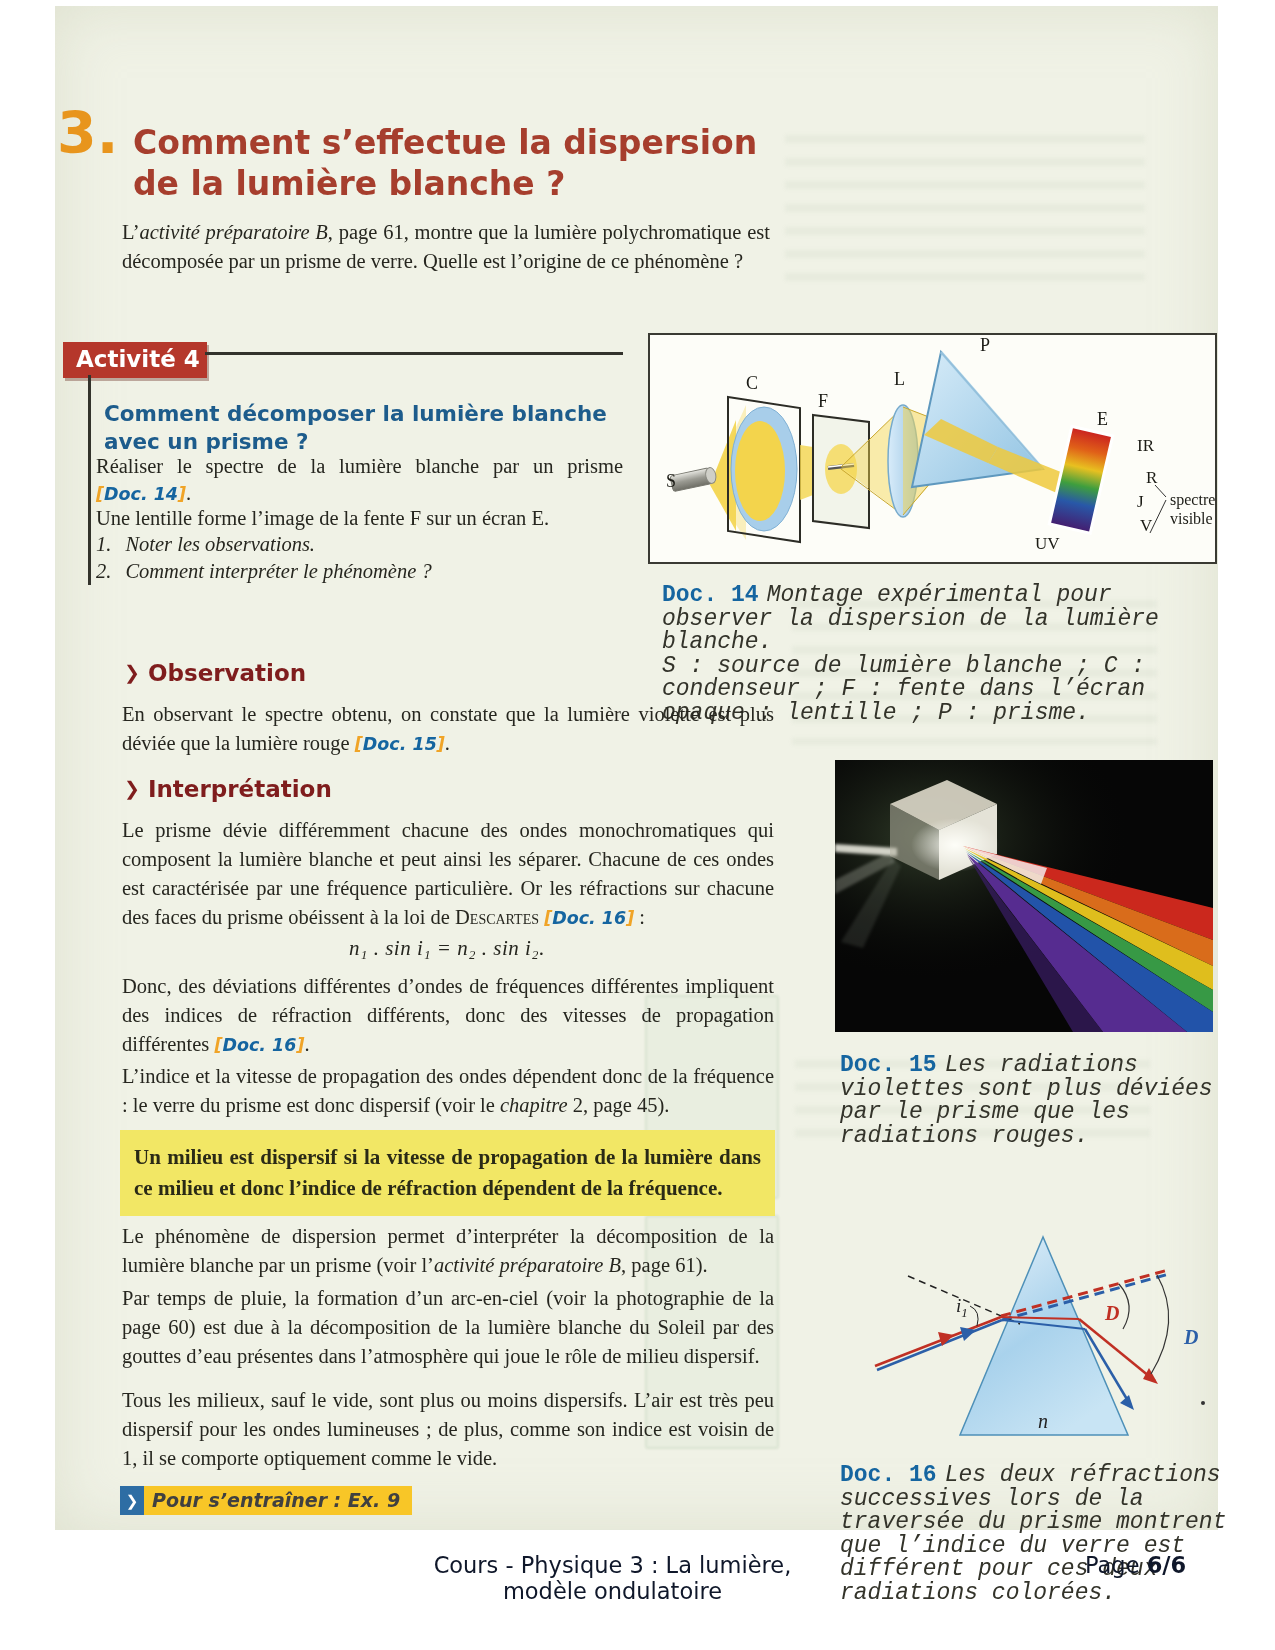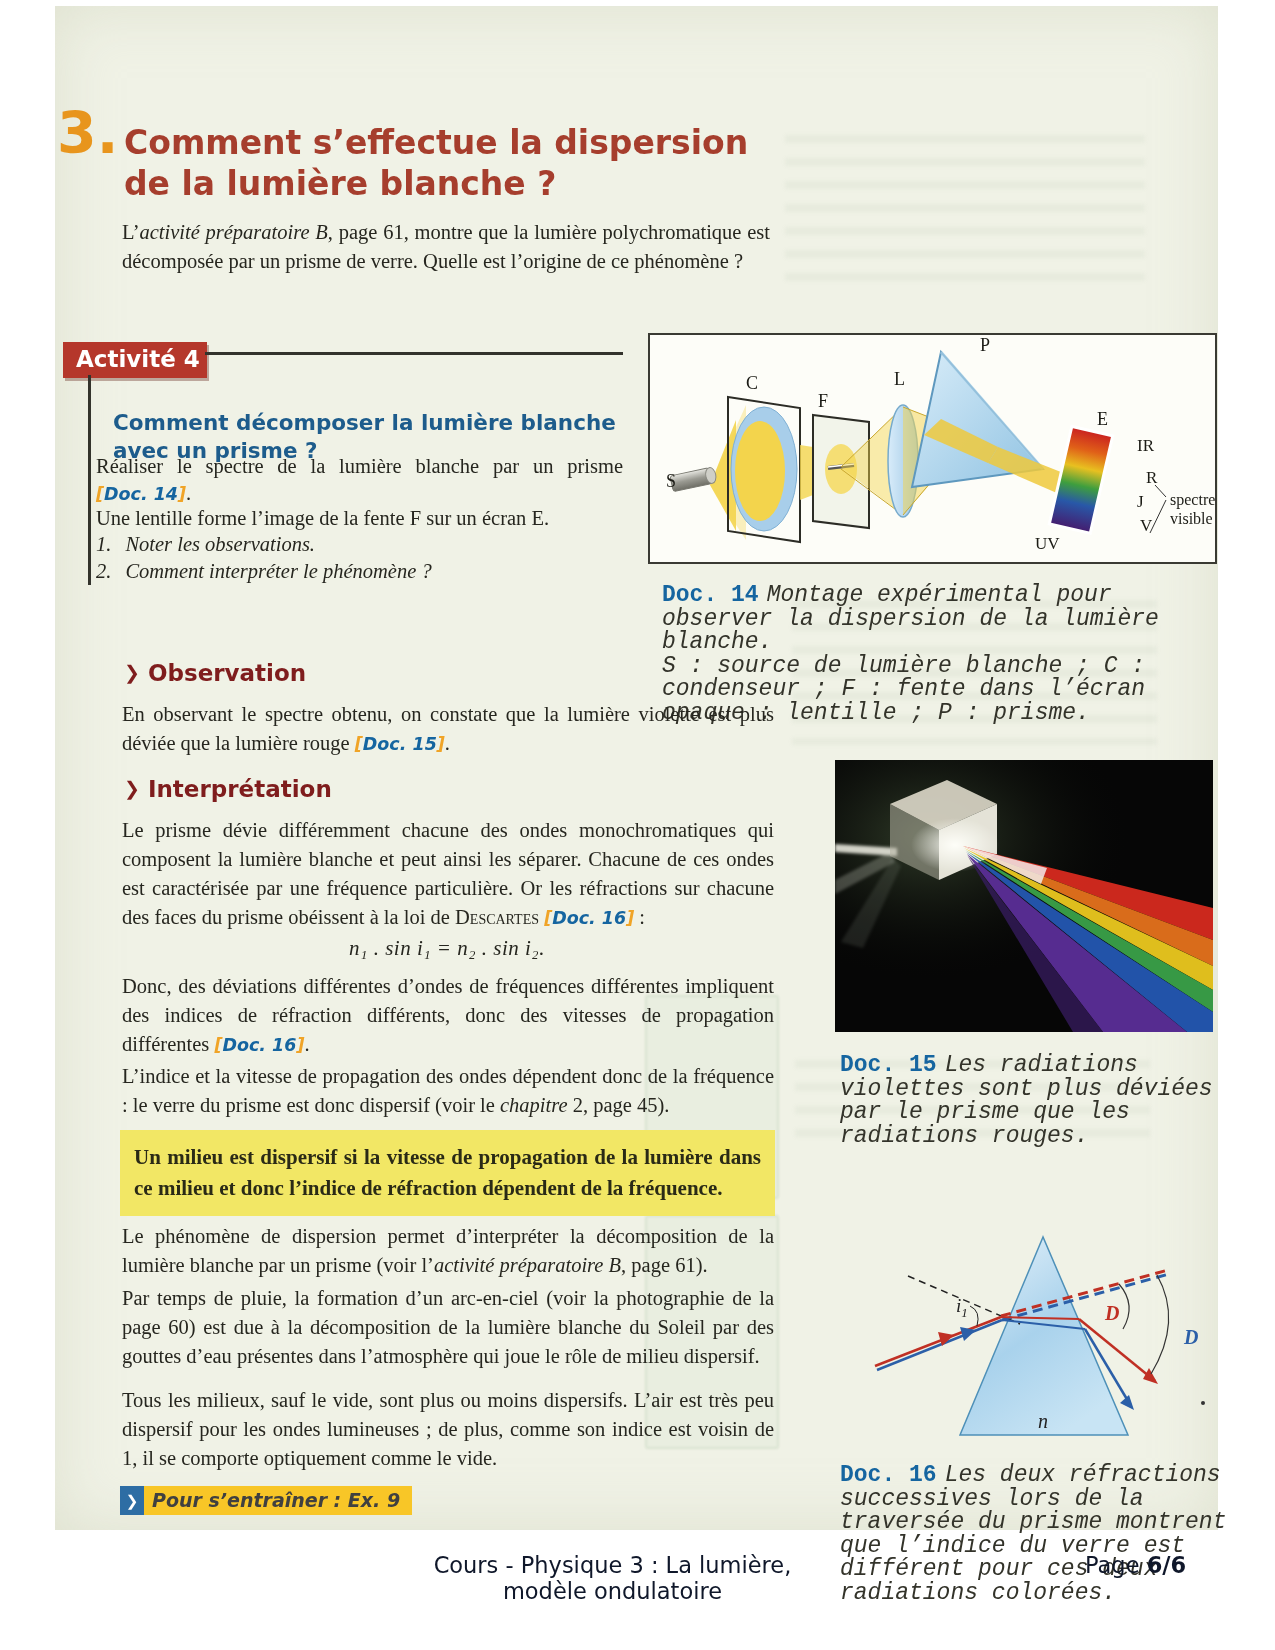--- a/index.html
+++ b/index.html
@@ -7,35 +7,35 @@
           font-family:"Liberation Serif", serif;color:#26261f;}
   .page{position:absolute;left:55px;top:6px;width:1163px;height:1524px;background:#f0f2e6;
         box-shadow:inset 0 0 60px rgba(205,210,185,.5);}
   .bleed{position:absolute;filter:blur(2px);opacity:.6;
          background:repeating-linear-gradient(180deg, rgba(125,150,118,.13) 0 8px, rgba(0,0,0,0) 8px 23px);}
   .bleed-box{position:absolute;border:2px solid rgba(130,165,130,.15);background:rgba(165,200,165,.09);
              border-radius:3px;filter:blur(1px);}
   .abs{position:absolute;}
   .sec-num{position:absolute;left:57px;top:100px;font-family:"DejaVu Sans",sans-serif;
            font-weight:bold;font-size:57px;color:#E8951D;}
-  .sec-title{position:absolute;left:124px;top:122px;font-family:"DejaVu Sans",sans-serif;
+  .sec-title{position:absolute;left:133px;top:122px;font-family:"DejaVu Sans",sans-serif;
              font-weight:bold;font-size:33px;line-height:41px;color:#A63E2D;margin:0;}
   .body{font-size:20.5px;line-height:29px;text-align:justify;margin:0;}
   .it{font-style:italic;}
   .smallcaps{font-variant:small-caps;}
   .ref{font-family:"DejaVu Sans",sans-serif;font-style:italic;font-weight:bold;font-size:17.5px;white-space:nowrap;}
   .ref .refname{color:#1565A0;}
   .ref .bk{color:#F0A427;}
   .act-banner{position:absolute;left:63px;top:342px;background:#B5372B;color:#ffffff;
               font-family:"DejaVu Sans",sans-serif;font-weight:bold;font-size:23px;
               padding:4px 7px 6px 13px;box-shadow:2px 3px 0 rgba(95,30,18,.35);}
   .act-rule{position:absolute;left:205px;top:352px;width:418px;height:2.5px;background:#33332c;}
   .act-vline{position:absolute;left:88px;top:375px;width:2.5px;height:210px;background:#33332c;}
   .act-question{position:absolute;left:96px;top:392px;font-family:"DejaVu Sans",sans-serif;
-                font-weight:bold;font-size:21.5px;line-height:28px;color:#1D5C8C;margin:17px;}
+                font-weight:bold;font-size:21.5px;line-height:28px;color:#1D5C8C;margin:8px;}
   .act-item{display:flex;gap:14px;font-style:italic;font-size:20.5px;}
   .subhead{position:absolute;font-family:"DejaVu Sans",sans-serif;font-weight:bold;font-size:23px;
            color:#7f1d1d;margin:0;}
   .subhead .chev{font-size:19px;margin-right:8px;vertical-align:2px;}
   .formula{position:absolute;left:122px;width:650px;text-align:center;font-style:italic;
            font-size:21px;letter-spacing:.5px;margin:0;}
   .keybox{position:absolute;left:120px;top:1130px;width:627px;background:#F2E765;
           padding:12px 14px;font-weight:bold;font-size:21px;line-height:31px;color:#2a2a16;text-align:justify;}
   .figbox{position:absolute;left:648px;top:333px;width:565px;height:227px;background:#fdfdf8;
           border:2px solid #3a3a33;}

